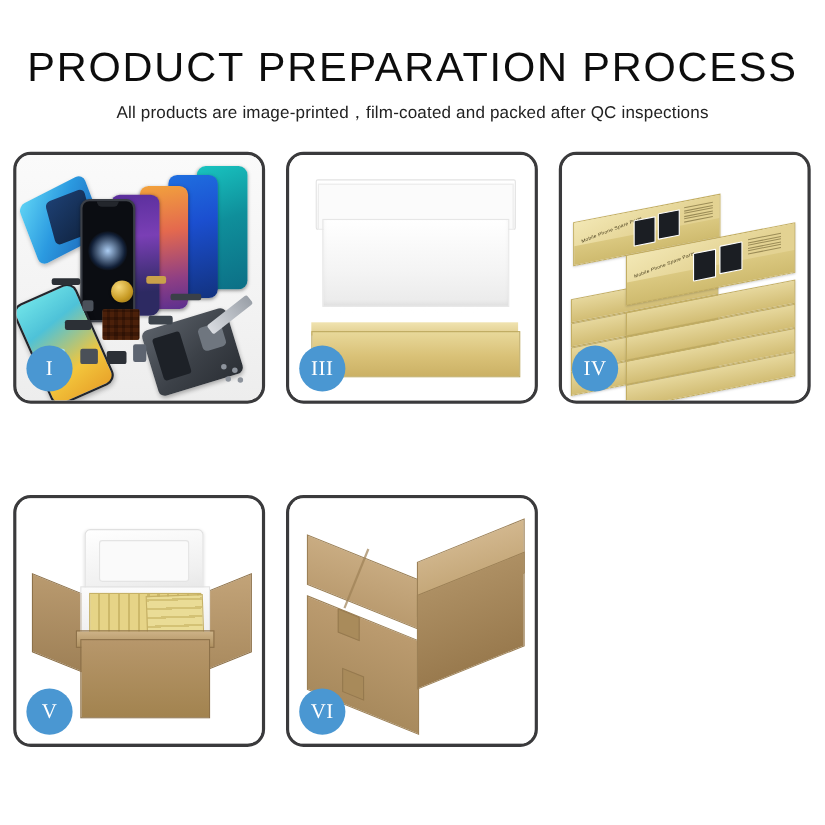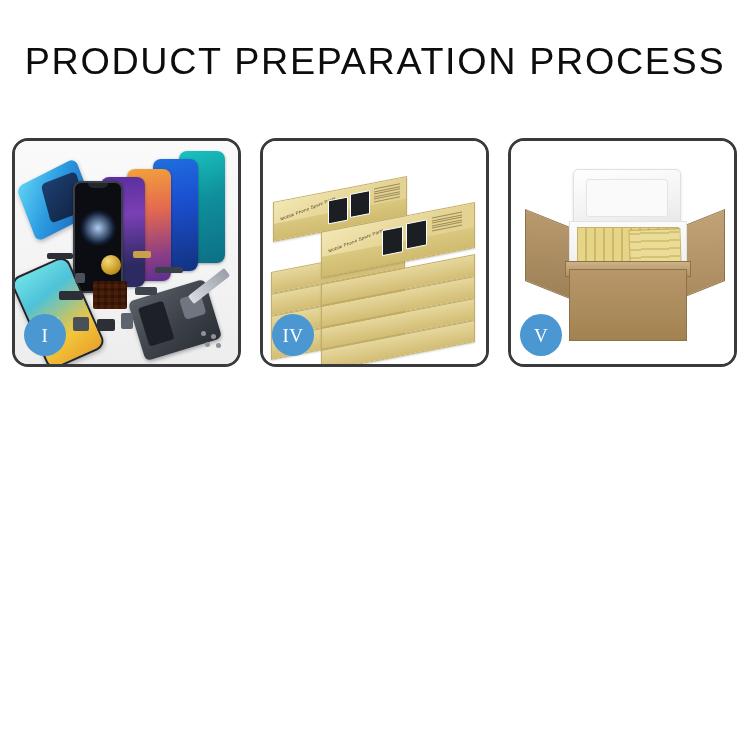--- a/index.html
+++ b/index.html
@@ -293,20 +293,21 @@
   .tapeSq.s1{left:28px;top:78px;width:18px;height:20px;transform:skewY(22deg);}
   .tapeSq.s2{left:32px;top:132px;width:18px;height:20px;transform:skewY(22deg);}
 </style>
 </head>
 <body>
 
 <div class="page">
 
   <div class="header">
     <h1 class="title">PRODUCT PREPARATION PROCESS</h1>
+    <p class="subtitle">All products are image-printed，film-coated and packed after QC inspections</p>
   </div>
 
   <div class="grid">
 
     <div class="panel">
       <div class="photo p1">
         <div class="bluefilm"></div>
         <div class="fan">
           <div class="ph ph5"></div>
           <div class="ph ph4"></div>
@@ -335,20 +336,35 @@
             <span style="left:15px;top:12px"></span>
         </div>
         <div class="tweez"></div>
       </div>
       <div class="badge">
         <span>I</span>
       </div>
     </div>
 
 
+    <div class="panel">
+      <div class="photo p3">
+        <div class="k3">
+          <div class="lidflap"></div>
+          <div class="backwall"></div>
+          <div class="foamblock"></div>
+          <div class="bwrow"></div>
+          <div class="boxlip"></div>
+          <div class="boxbase"></div>
+        </div>
+      </div>
+      <div class="badge">
+        <span>III</span>
+      </div>
+    </div>
 
     <div class="panel">
       <div class="photo p4">
         <div class="stack">
 
           <div class="sbox slab" style="top:96px;"></div>
           <div class="sbox slab" style="top:118px;"></div>
           <div class="sbox slab" style="top:140px;"></div>
           <div class="sbox slab" style="top:162px;"></div>
 
@@ -405,15 +421,31 @@
           <div class="yellowrow2"></div>
           <div class="cartonRim"></div>
           <div class="cartonBody"></div>
         </div>
       </div>
       <div class="badge">
         <span>V</span>
       </div>
     </div>
 
+    <div class="panel">
+      <div class="photo p6">
+        <div class="c6">
+          <div class="topL"></div>
+          <div class="topR"></div>
+          <div class="seam"></div>
+          <div class="faceL"></div>
+          <div class="faceR"></div>
+          <div class="tapeSq s1"></div>
+          <div class="tapeSq s2"></div>
+        </div>
+      </div>
+      <div class="badge">
+        <span>VI</span>
+      </div>
+    </div>
 
   </div>
 </div>
 
 </body></html>

